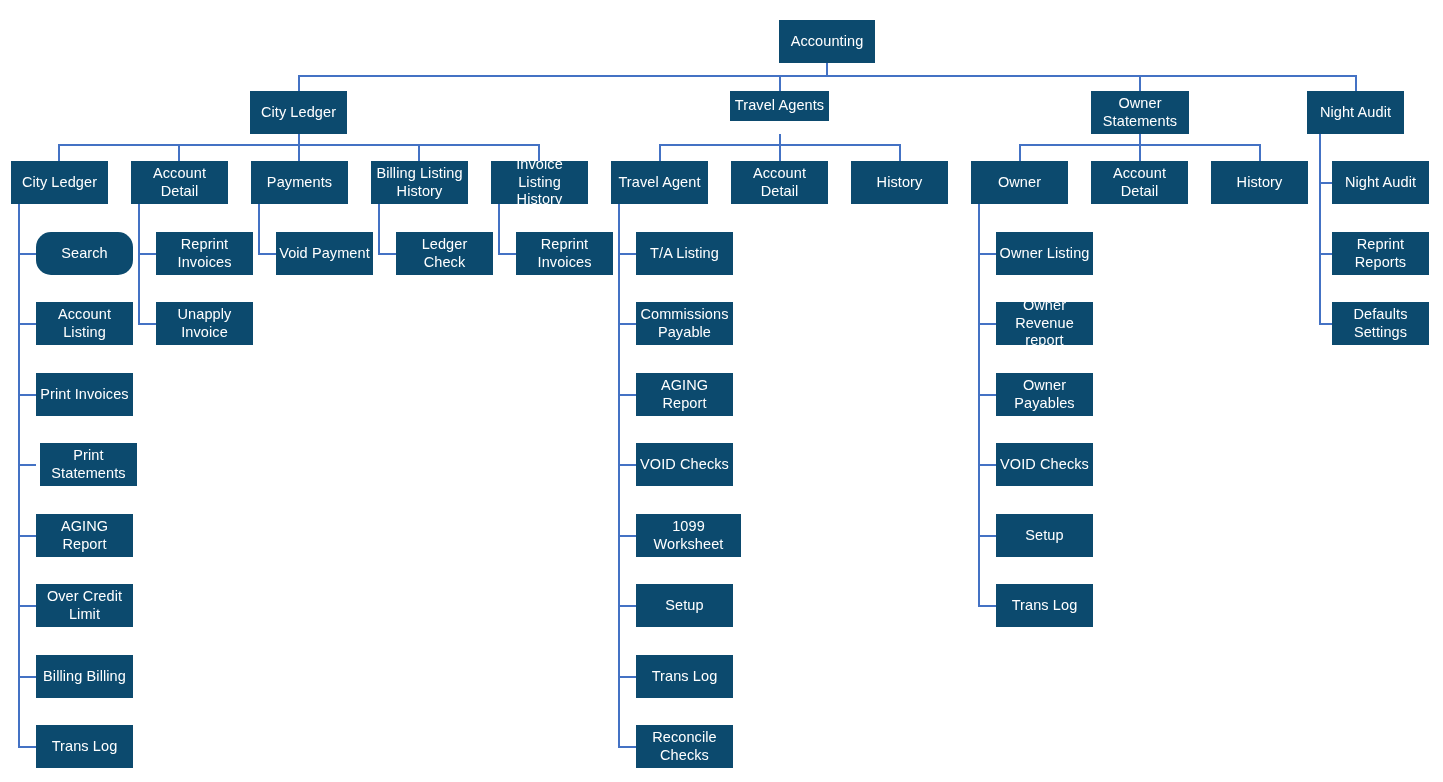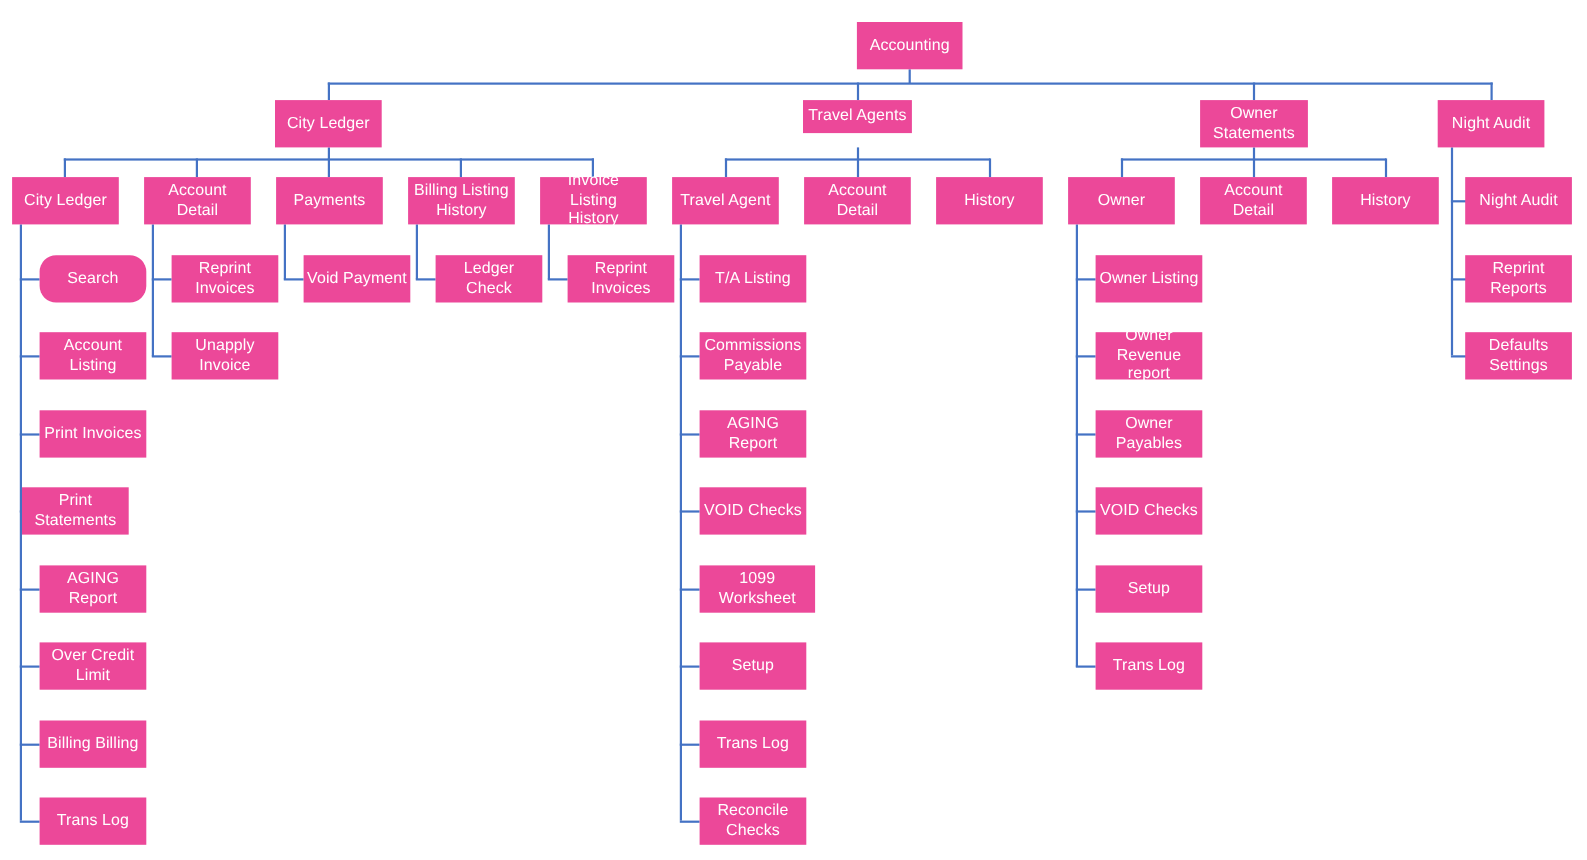--- a/index.html
+++ b/index.html
@@ -11,21 +11,21 @@
     position: relative;
     width: 1443px;
     height: 782px;
     background: #ffffff;
     font-family: "Liberation Sans", sans-serif;
     overflow: hidden;
   }
   .node {
     position: absolute;
     box-sizing: border-box;
-    background: #ec4899;
+    background: #0c4a6e;
     color: #ffffff;
     display: flex;
     align-items: center;
     justify-content: center;
     text-align: center;
     font-size: 14.5px;
     line-height: 1.22;
     letter-spacing: 0.1px;
     padding: 2px 3px;
     z-index: 3;
@@ -115,21 +115,21 @@
   <div class="conn h" style="left:18px; top:394px; width:18px;"></div>
   <div class="conn h" style="left:18px; top:464px; width:18px;"></div>
   <div class="conn h" style="left:18px; top:535px; width:18px;"></div>
   <div class="conn h" style="left:18px; top:605px; width:18px;"></div>
   <div class="conn h" style="left:18px; top:676px; width:18px;"></div>
   <div class="conn h" style="left:18px; top:746px; width:18px;"></div>
 
   <div class="node" style="left:36px; top:232px; width:97px; height:43px;border-radius:15px;">Search</div>
   <div class="node" style="left:36px; top:302px; width:97px; height:43px;">Account Listing</div>
   <div class="node" style="left:36px; top:373px; width:97px; height:43px;">Print Invoices</div>
-  <div class="node" style="left:20px; top:443px; width:97px; height:43px;">Print
+  <div class="node" style="left:40px; top:443px; width:97px; height:43px;">Print
 Statements</div>
   <div class="node" style="left:36px; top:514px; width:97px; height:43px;">AGING Report</div>
   <div class="node" style="left:36px; top:584px; width:97px; height:43px;">Over Credit
 Limit</div>
   <div class="node" style="left:36px; top:655px; width:97px; height:43px;">Billing Billing</div>
   <div class="node" style="left:36px; top:725px; width:97px; height:43px;">Trans Log</div>
 
   <div class="conn v" style="left:138px; top:204px; height:120px;"></div>
   <div class="conn h" style="left:138px; top:253px; width:18px;"></div>
   <div class="conn h" style="left:138px; top:323px; width:18px;"></div>

